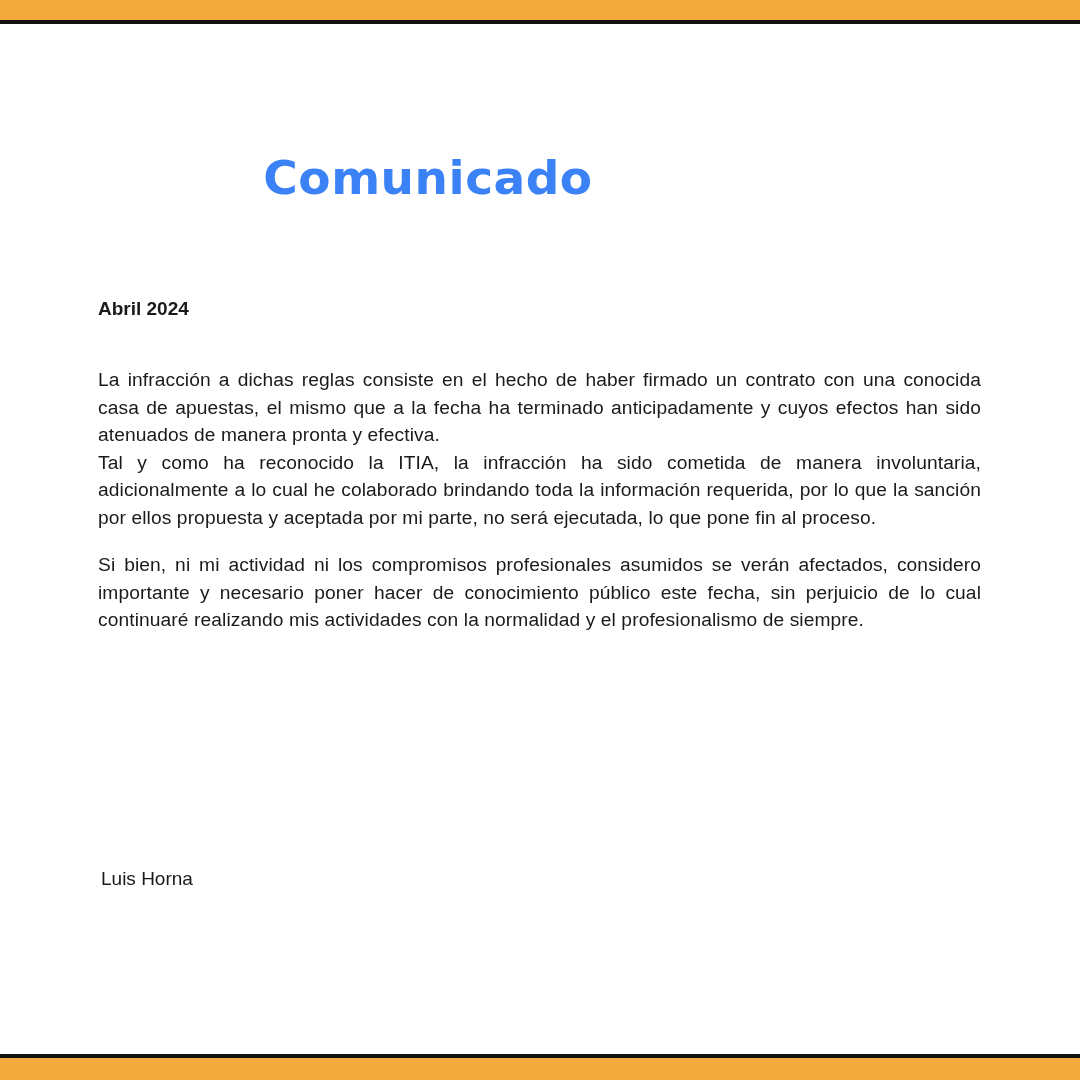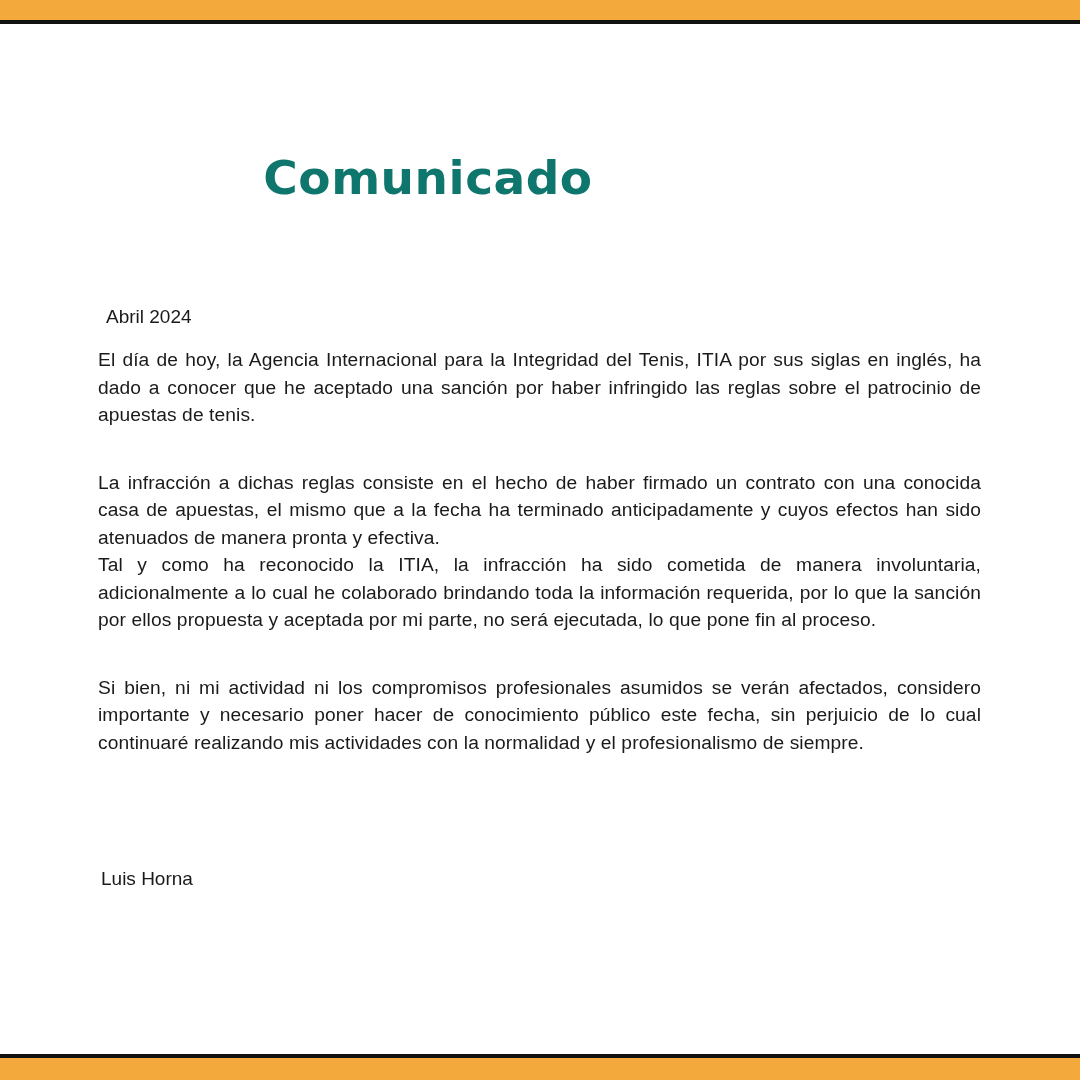--- a/index.html
+++ b/index.html
@@ -41,61 +41,61 @@
     }
     .title {
       position: absolute;
       left: 0; top: 150px;
       width: 856px;
       text-align: center;
       font-family: "DejaVu Sans", sans-serif;
       font-weight: bold;
       font-size: 47px;
       letter-spacing: 0.5px;
-      color: #0f766e;
+      color: #3b82f6;
       margin: 0;
     }
     .date {
       position: absolute;
       left: 98px; top: 298px;
       font-size: 19px;
-      margin: 8px;
+      margin: 0;
+      font-weight: bold;
     }
     .body {
       position: absolute;
       left: 98px; top: 346px;
       width: 883px;
     }
     .para {
       margin: 0;
       font-size: 19.2px;
       line-height: 27.5px;
       text-align: justify;
       letter-spacing: 0.1px;
     }
-    .gap { margin-top: 40px; }
+    .gap { margin-top: 20px; }
     .signature {
       position: absolute;
       left: 89px; top: 856px;
       font-size: 19px;
       margin: 12px;
     }
   </style>
 </head>
 <body>
 
 <div class="band-top"></div>
 <div class="line-top"></div>
 
 <h1 class="title">Comunicado</h1>
 
 <p class="date">Abril 2024</p>
 
 <div class="body">
-  <p class="para">El día de hoy, la Agencia Internacional para la Integridad del Tenis, ITIA por sus siglas en inglés, ha dado a conocer que he aceptado una sanción por haber infringido las reglas sobre el patrocinio de apuestas de tenis.</p>
   <p class="para gap">La infracción a dichas reglas consiste en el hecho de haber firmado un contrato con una conocida casa de apuestas, el mismo que a la fecha ha terminado anticipadamente y cuyos efectos han sido atenuados de manera pronta y efectiva.</p>
   <p class="para">Tal y como ha reconocido la ITIA, la infracción ha sido cometida de manera involuntaria, adicionalmente a lo cual he colaborado brindando toda la información requerida, por lo que la sanción por ellos propuesta y aceptada por mi parte, no será ejecutada, lo que pone fin al proceso.</p>
   <p class="para gap">Si bien, ni mi actividad ni los compromisos profesionales asumidos se verán afectados, considero importante y necesario poner hacer de conocimiento público este fecha, sin perjuicio de lo cual continuaré realizando mis actividades con la normalidad y el profesionalismo de siempre.</p>
 </div>
 
 <p class="signature">Luis Horna</p>
 
 <div class="line-bottom"></div>
 <div class="band-bottom"></div>
 

